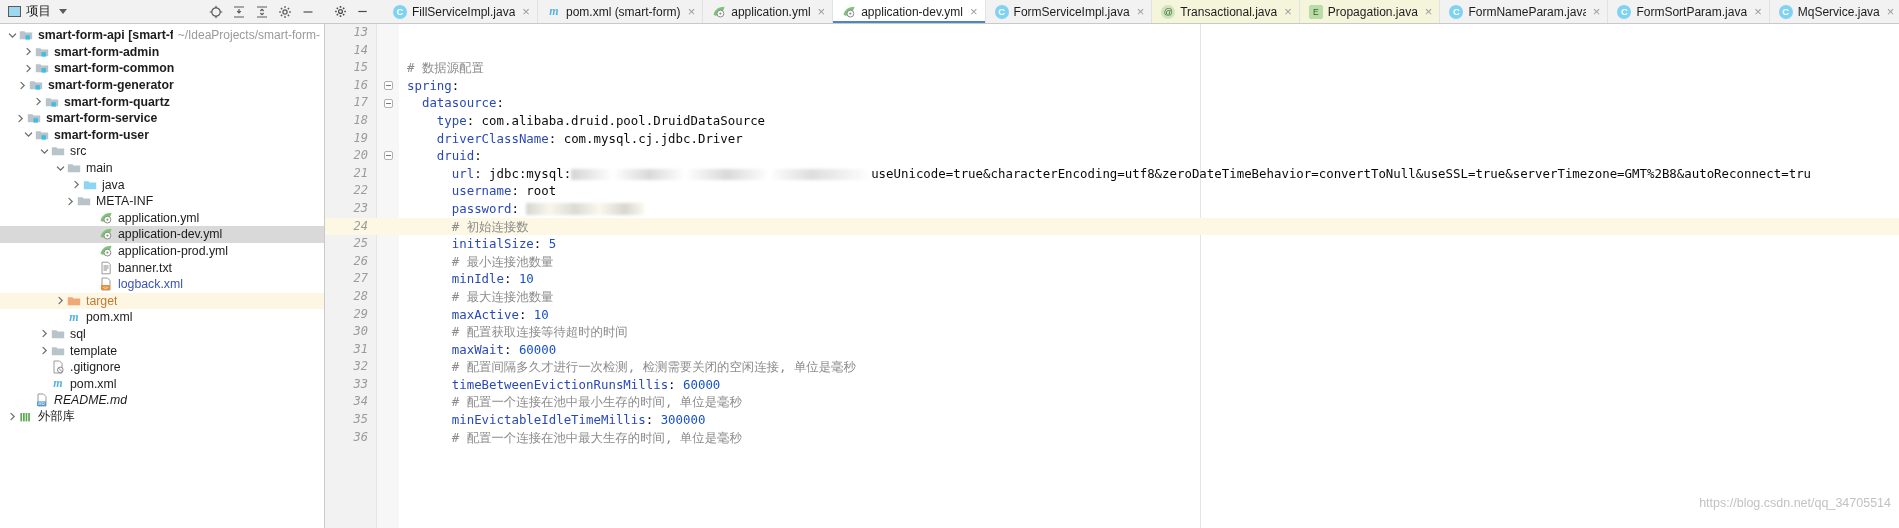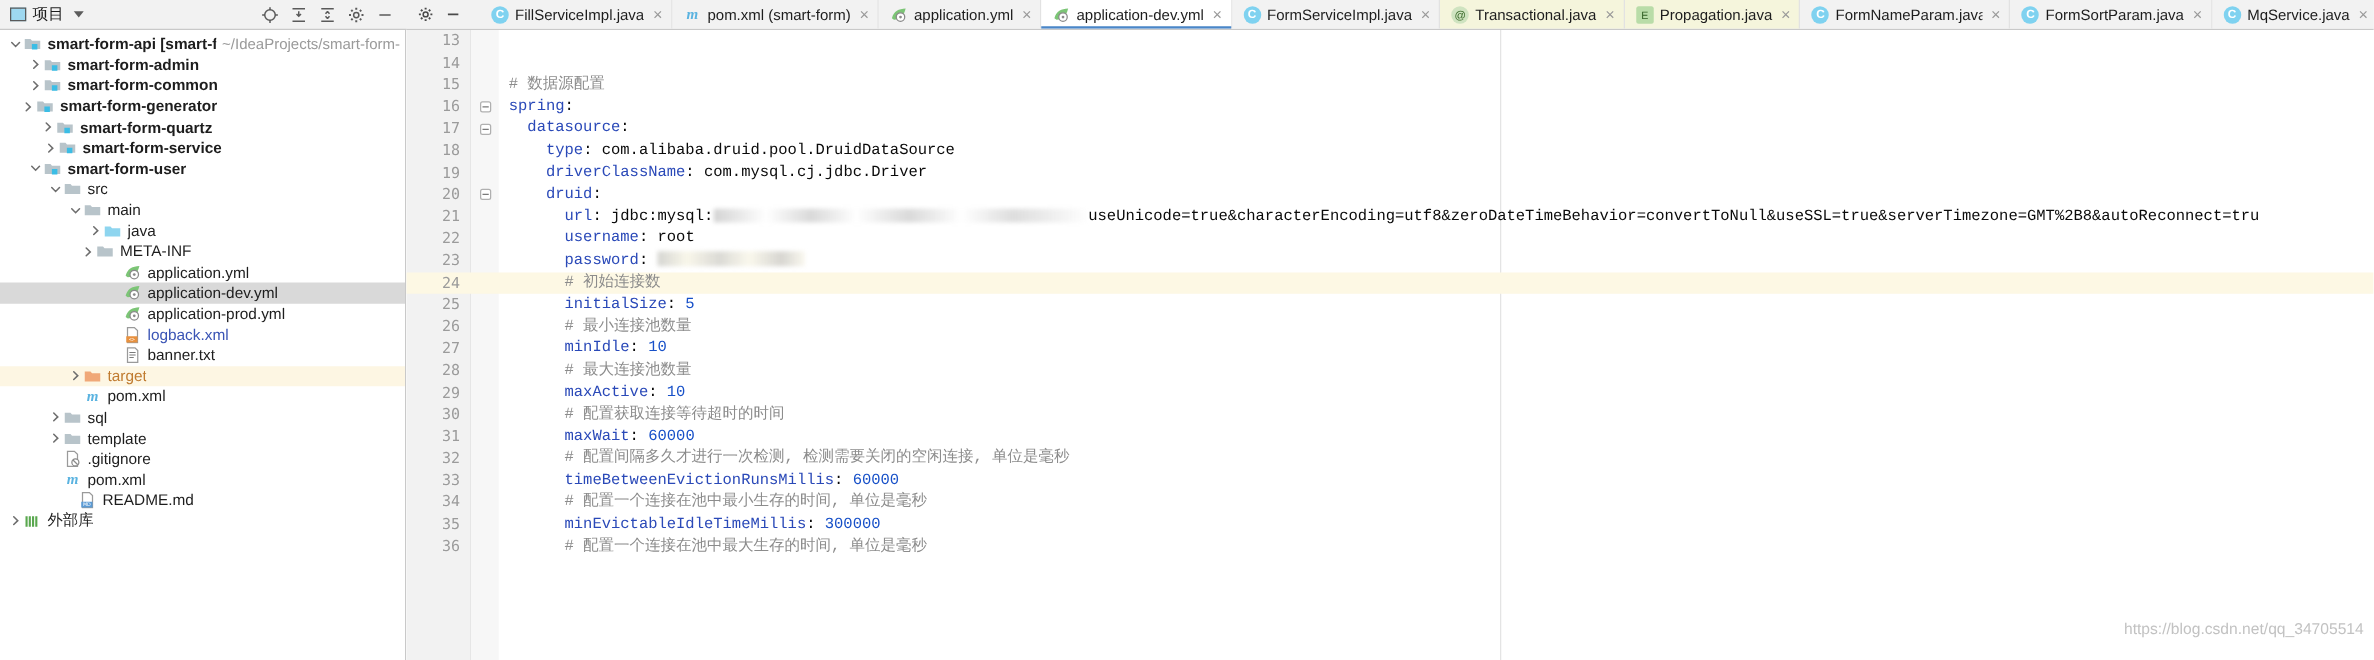--- a/index.html
+++ b/index.html
@@ -119,31 +119,32 @@
   .code-area { position: relative; }
   .line {
     display: flex; align-items: stretch; height: 17.6px; position: relative;
     font-family: "DejaVu Sans Mono", monospace; font-size: 12.4px;
   }
   .line.caret { background: #fdf8e4; }
   .lnum {
     width: 52px; flex: 0 0 52px; text-align: right; padding-right: 9px;
     color: #9b9b9b; font-size: 12px; line-height: 17.6px;
     font-family: "DejaVu Sans Mono", monospace;
+    font-style: italic;
   }
   .fold {
     width: 22px; flex: 0 0 22px; display: flex; align-items: center; justify-content: center;
     position: relative;
   }
   .fold .fmark {
     width: 9px; height: 9px; border: 1px solid #b0b0b0; border-radius: 2px; background: #fff;
     display: flex; align-items: center; justify-content: center;
   }
   .fold .fmark::before { content:""; width:5px; height:1px; background:#7a7a7a; }
-  .ctext { line-height: 17.6px; white-space: pre; padding-left: 8px; color: #0a0a0a; font-family: Liberation Mono, monospace; }
+  .ctext { line-height: 17.6px; white-space: pre; padding-left: 8px; color: #0a0a0a; }
   .k  { color: #2a49b8; }          
   .v  { color: #0a0a0a; }          
   .n  { color: #1750c8; }          
   .cm { color: #8c8c8c; }
 
   .blur-url {
     display: inline-block; vertical-align: -2px;
     background: linear-gradient(90deg,
       rgba(120,120,120,.32) 0%, rgba(255,255,255,.05) 14%, rgba(130,130,130,.30) 26%,
       rgba(255,255,255,.06) 38%, rgba(120,120,120,.28) 52%, rgba(255,255,255,.05) 66%,
@@ -362,21 +363,21 @@
             </svg>
           </span>
           <span class="tree-icon">
             <span class="ic"><svg width="15" height="14" viewBox="0 0 15 14">
                 <path d="M0.8 3.2h4.6l1.2 1.4h6.6v6.6H0.8z" fill="#b8c4ca"></path>
                 <rect x="6.5" y="7.2" width="4.4" height="4.4" fill="#3bbde5"></rect>
               </svg></span>
           </span>
           <span class="tree-label b">smart-form-quartz</span>
         </div>
-        <div class="tree-row" style="padding-left: 34px;">
+        <div class="tree-row" style="padding-left: 14px;">
           <span class="arrow">
             <svg width="9" height="9" viewBox="0 0 9 9">
               <path d="M3 1.4L6.2 4.5L3 7.6" fill="none" stroke="#6e6e6e" stroke-width="1.25" stroke-linecap="round"></path>
             </svg>
           </span>
           <span class="tree-icon">
             <span class="ic"><svg width="15" height="14" viewBox="0 0 15 14">
                 <path d="M0.8 3.2h4.6l1.2 1.4h6.6v6.6H0.8z" fill="#b8c4ca"></path>
                 <rect x="6.5" y="7.2" width="4.4" height="4.4" fill="#3bbde5"></rect>
               </svg></span>
@@ -479,37 +480,37 @@
                 <circle cx="8.4" cy="8.6" r="3.4" fill="#ffffff" stroke="#8a8a8a" stroke-width="1"></circle>
                 <circle cx="8.4" cy="8.6" r="1.1" fill="#8a8a8a"></circle>
               </svg></span>
           </span>
           <span class="tree-label">application-prod.yml</span>
         </div>
         <div class="tree-row" style="padding-left: 86px;">
           <span class="arrow none"></span>
           <span class="tree-icon">
             <span class="ic"><svg width="14" height="14" viewBox="0 0 14 14">
+                <path d="M3 1.2h6l2.2 2.2v9.4H3z" fill="#fff" stroke="#9a9a9a" stroke-width="1"></path>
+                <path d="M4.5 5h5M4.5 7h5M4.5 9h3.5" stroke="#7a7a7a" stroke-width="0.9"></path>
+              </svg></span>
+          </span>
+          <span class="tree-label">banner.txt</span>
+        </div>
+        <div class="tree-row" style="padding-left: 86px;">
+          <span class="arrow none"></span>
+          <span class="tree-icon">
+            <span class="ic"><svg width="14" height="14" viewBox="0 0 14 14">
                 <path d="M3 1h5.5L11 3.5V13H3z" fill="#fff" stroke="#9a9a9a" stroke-width="1"></path>
                 <rect x="2" y="8" width="9" height="5" fill="#e8913f"></rect>
                 <text x="6.5" y="12.1" font-size="4.2" fill="#fff" text-anchor="middle" font-family="DejaVu Sans Mono, monospace">&lt;&gt;</text>
               </svg></span>
           </span>
           <span class="tree-label link">logback.xml</span>
         </div>
-        <div class="tree-row" style="padding-left: 86px;">
-          <span class="arrow none"></span>
-          <span class="tree-icon">
-            <span class="ic"><svg width="14" height="14" viewBox="0 0 14 14">
-                <path d="M3 1.2h6l2.2 2.2v9.4H3z" fill="#fff" stroke="#9a9a9a" stroke-width="1"></path>
-                <path d="M4.5 5h5M4.5 7h5M4.5 9h3.5" stroke="#7a7a7a" stroke-width="0.9"></path>
-              </svg></span>
-          </span>
-          <span class="tree-label">banner.txt</span>
-        </div>
         <div class="tree-row hl" style="padding-left: 54px;">
           <span class="arrow">
             <svg width="9" height="9" viewBox="0 0 9 9">
               <path d="M3 1.4L6.2 4.5L3 7.6" fill="none" stroke="#6e6e6e" stroke-width="1.25" stroke-linecap="round"></path>
             </svg>
           </span>
           <span class="tree-icon">
             <span class="ic"><svg width="15" height="14" viewBox="0 0 15 14">
                 <path d="M0.8 3.2h4.6l1.2 1.4h6.6v6.6H0.8z" fill="#f0a878"></path>
               </svg></span>
@@ -560,21 +561,21 @@
           </span>
           <span class="tree-label">.gitignore</span>
         </div>
         <div class="tree-row" style="padding-left: 38px;">
           <span class="arrow none"></span>
           <span class="tree-icon">
             <span class="ic ic-maven">m</span>
           </span>
           <span class="tree-label">pom.xml</span>
         </div>
-        <div class="tree-row" style="padding-left: 50px;">
+        <div class="tree-row" style="padding-left: 22px; font-style: italic;">
           <span class="arrow none"></span>
           <span class="tree-icon">
             <span class="ic"><svg width="14" height="14" viewBox="0 0 14 14">
                 <path d="M3 1h5.5L11 3.5V13H3z" fill="#fff" stroke="#9a9a9a" stroke-width="1"></path>
                 <rect x="2" y="8.4" width="9" height="4.6" fill="#5b9bd5"></rect>
                 <text x="6.5" y="12.2" font-size="3.9" fill="#fff" text-anchor="middle" font-family="DejaVu Sans, sans-serif">MD</text>
               </svg></span>
           </span>
           <span class="tree-label">README.md</span>
         </div>

